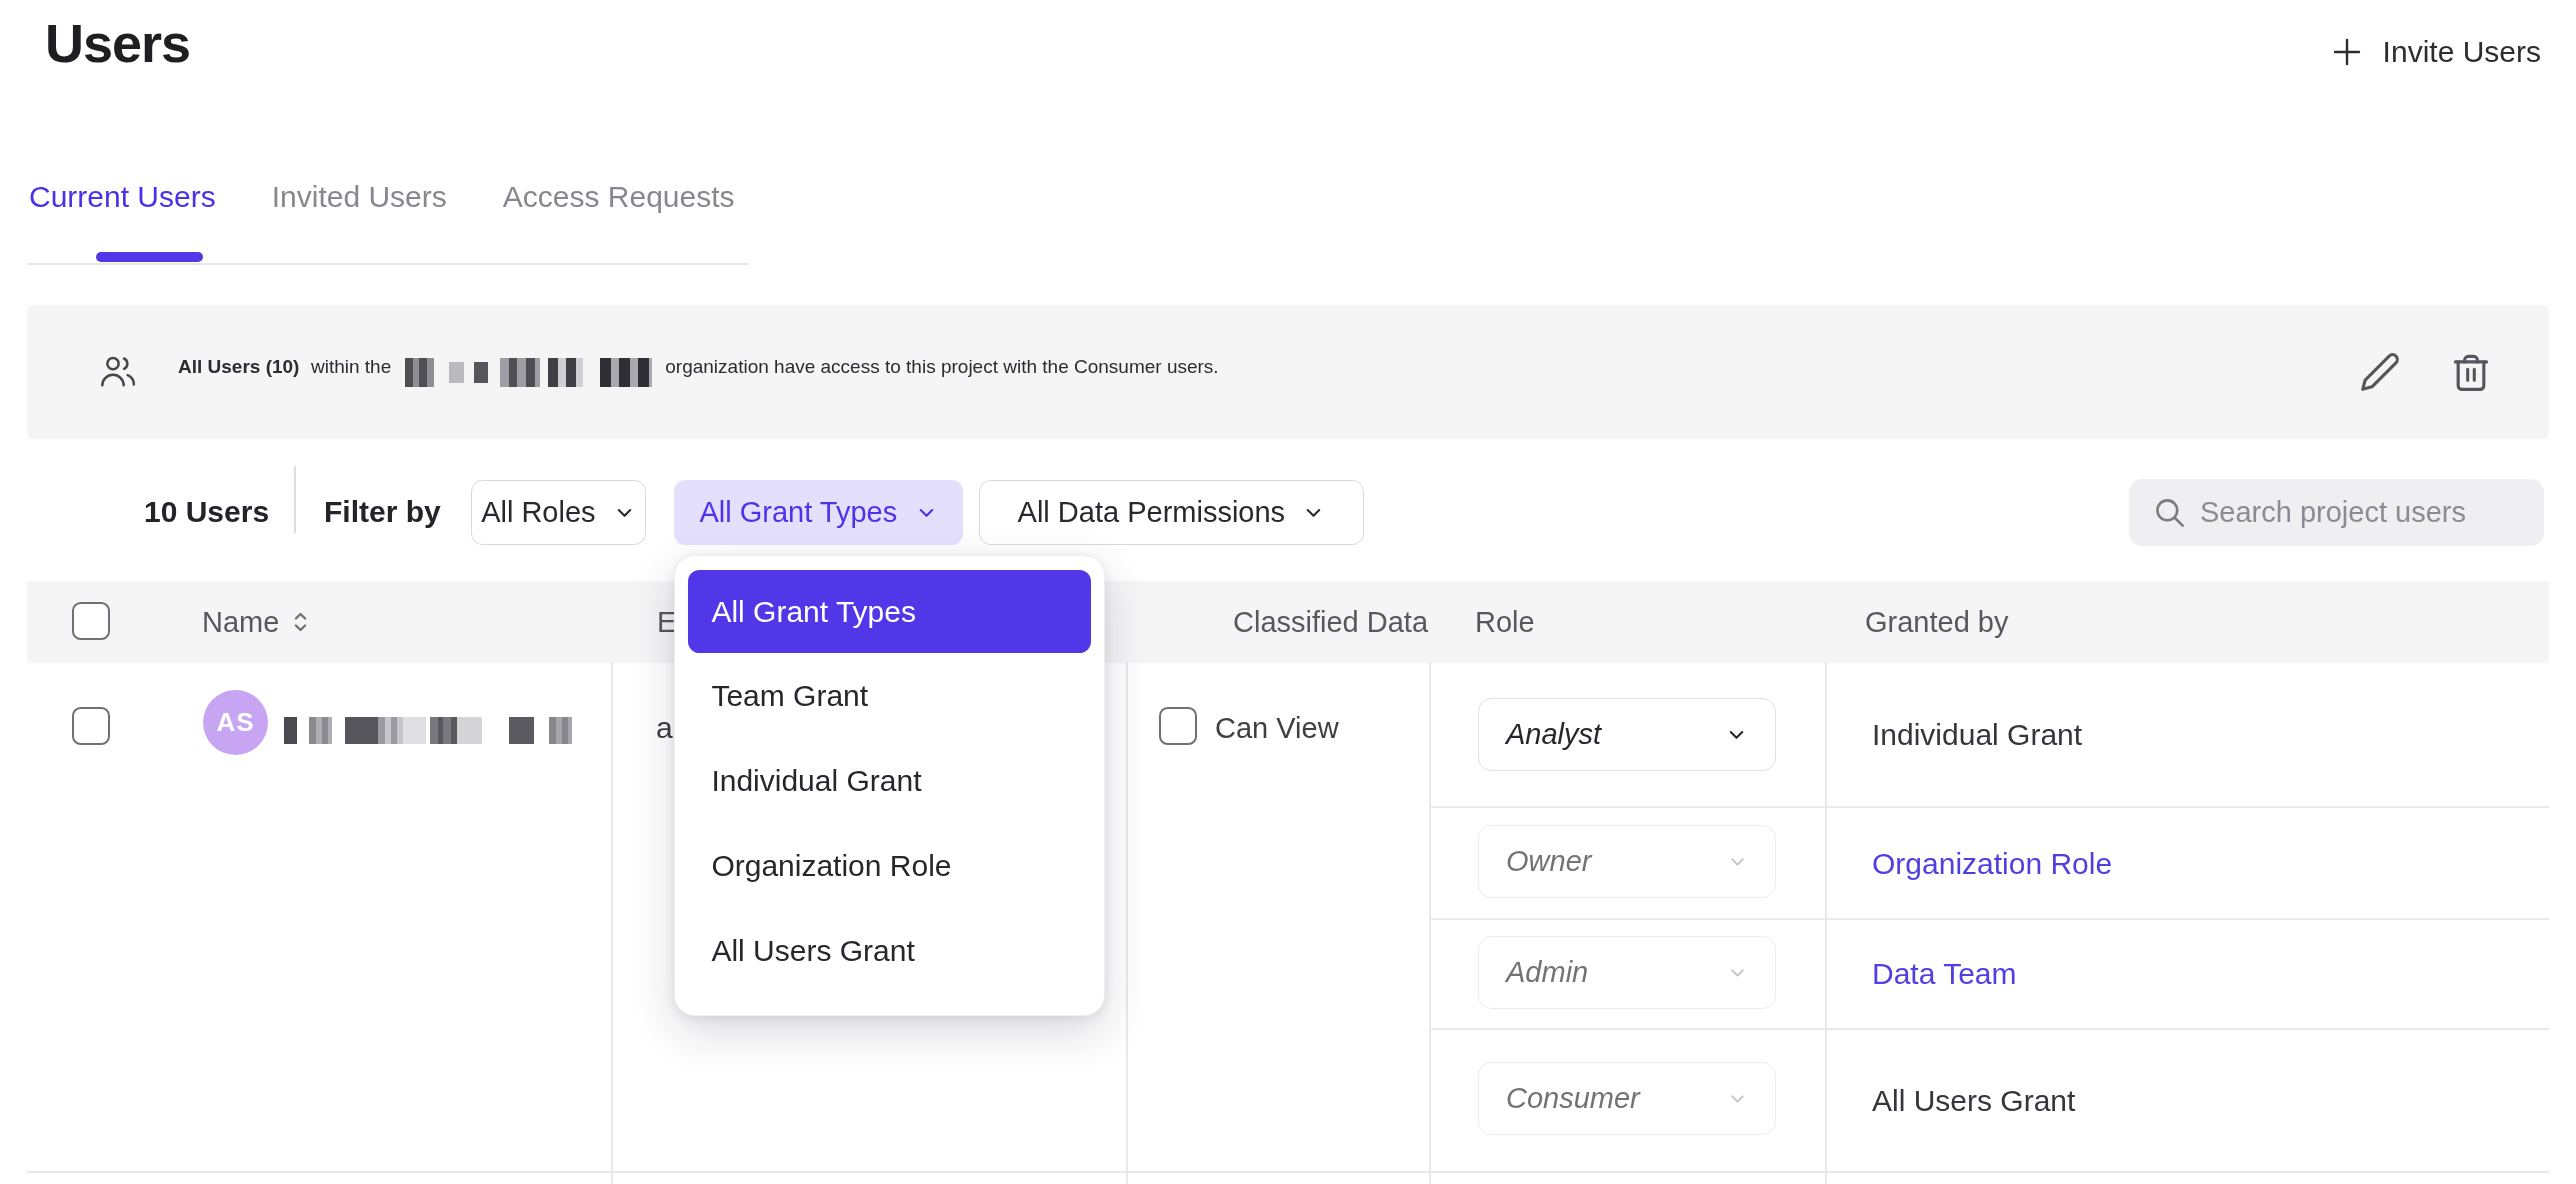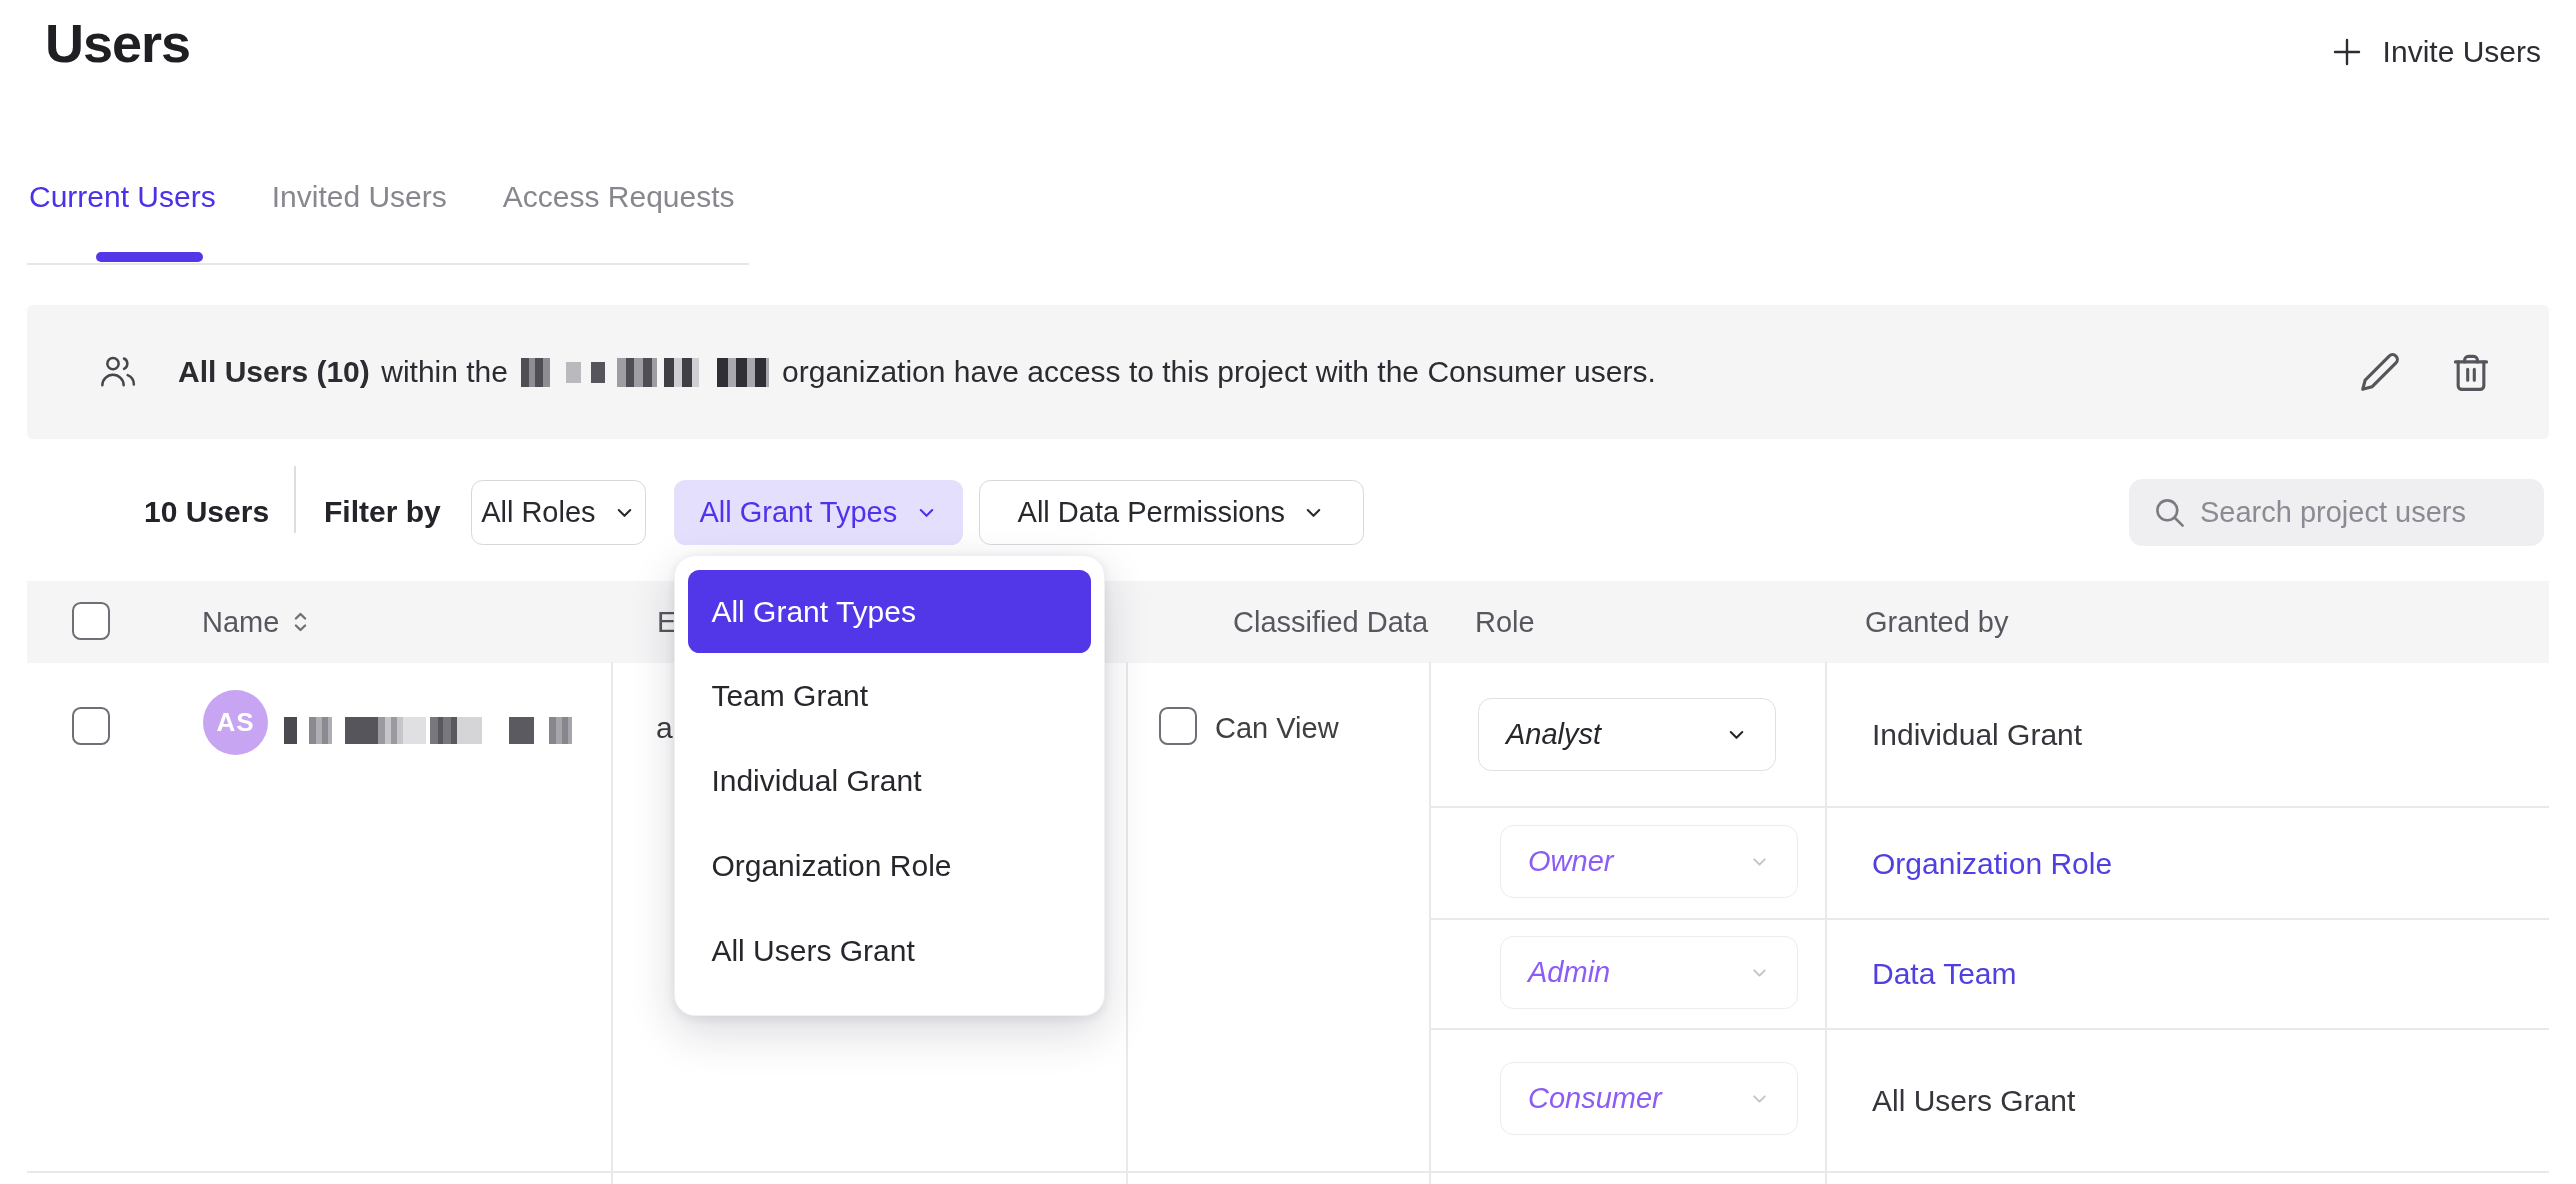--- a/index.html
+++ b/index.html
@@ -15,21 +15,21 @@
   
   .tabs { position:absolute; left:29px; top:180px; display:flex; gap:56px; font-size:30px; font-weight:500; }
   .tab { background:none; border:none; cursor:pointer; font:inherit; color:#87878f; }
   .tab.active { color:#4b31e8; }
   .tabs-line { position:absolute; left:27px; top:263px; width:722px; height:1.9px; background:#e6e6e9; }
   .tab-indicator { position:absolute; left:96px; top:252px; width:107px; height:9.6px; border-radius:5.8px; background:#5237e9; }
   
   .banner { position:absolute; left:27px; top:305px; width:2522px; height:134px; background:#f5f5f6; border-radius:5.8px;
     display:flex; align-items:center; }
   .banner-icon { margin-left:69px; flex:0 0 auto; display:flex; }
-  .banner-text { margin-left:38px; font-size:30px; color:#2b2b31; display:flex; align-items:center; white-space:nowrap; }
+  .banner-text { margin-left:38px; font-size:19px; color:#2b2b31; display:flex; white-space:nowrap; }
   .banner-text b { font-weight:700; margin-right:11.5px; }
   .redact { display:inline-flex; align-items:center; height:33px; margin:0 13.4px; }
   .redact span { display:inline-block; height:29px; }
   .banner-actions { margin-left:auto; margin-right:50px; display:flex; gap:36px; }
   .icon-btn { background:none; border:none; cursor:pointer; display:flex; padding:5.8px; }
   
   .users-count { position:absolute; left:144px; top:495px; font-size:30px; font-weight:700; color:#232329; }
   .filter-vdiv { position:absolute; left:294px; top:466px; width:1.9px; height:67px; background:#dddde1; }
   .filter-by   { position:absolute; left:324px; top:495px; font-size:30px; font-weight:700; color:#232329; }
   .filter-btn { position:absolute; top:480px; height:65px; border:1.9px solid #d7d7dc; border-radius:11.5px; background:#fff;
@@ -62,21 +62,21 @@
     display:flex; align-items:center; justify-content:center; color:#fff; font-size:26px; font-weight:600; letter-spacing:1px; }
   .name-redact { position:absolute; left:284px; top:717px; display:flex; align-items:center; }
   .name-redact span { display:inline-block; height:27px; }
   .email-frag { position:absolute; left:656px; top:711px; font-size:30px; color:#3c3c43; }
   .canview-box { position:absolute; left:1159px; top:707px; }
   .canview-label { position:absolute; left:1215px; top:712px; font-size:29px; color:#404040; }
   .role-select { position:absolute; left:1478px; width:298px; height:73px; border-radius:13.4px; background:#fff;
     display:flex; align-items:center; justify-content:space-between; padding:0 27px;
     font-size:29px; font-weight:500; cursor:pointer;font-style:italic; }
   .role-select.enabled  { border:1.9px solid #dfdfe4; color:#26262c; }
-  .role-select.disabled { border:1.9px solid #ececef; color:#8b5cf6;margin-left:22px; }
+  .role-select.disabled { border:1.9px solid #ececef; color:#737373; }
   .granted { position:absolute; left:1872px; font-size:30px; white-space:nowrap; }
   .granted.plain { color:#35353c; }
   .granted.link  { color:#5040e2; cursor:pointer; }
   
   .menu { position:absolute; left:674px; top:555px; width:431px; height:461px; background:#fff; border-radius:21px;
     border:1px solid #f0f0f2; box-shadow:0 15.4px 46px rgba(25,25,50,.16), 0 2.9px 9.6px rgba(25,25,50,.08);
     padding:14.4px 13.4px; z-index:10; }
   .menu-item { height:85px; display:flex; align-items:center; padding-left:23px;
     font-size:30px; font-weight:500; color:#26262c; border-radius:11.5px; cursor:pointer; }
   .menu-item.selected { height:83px; background:#5237e9; color:#ffffff; }

